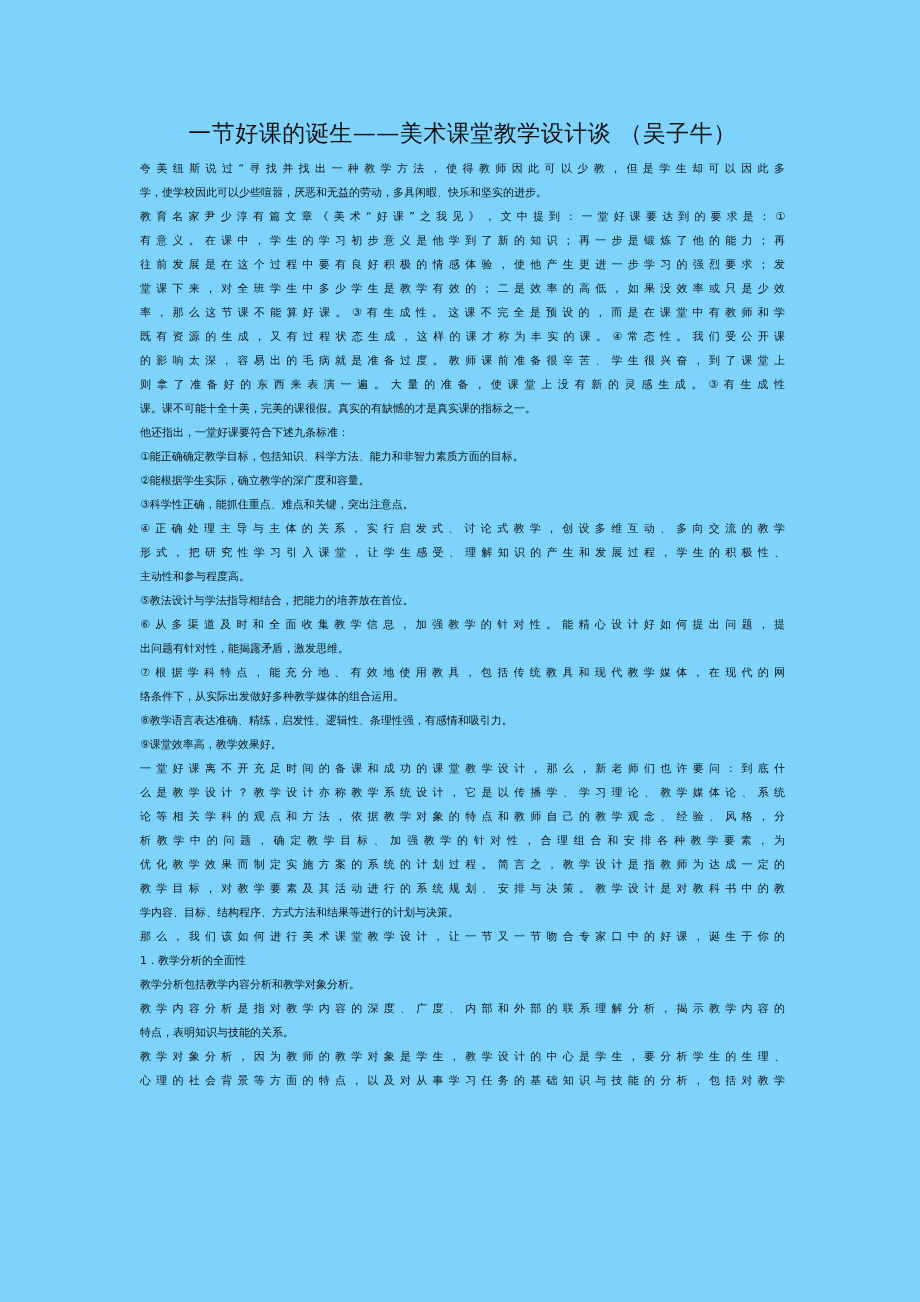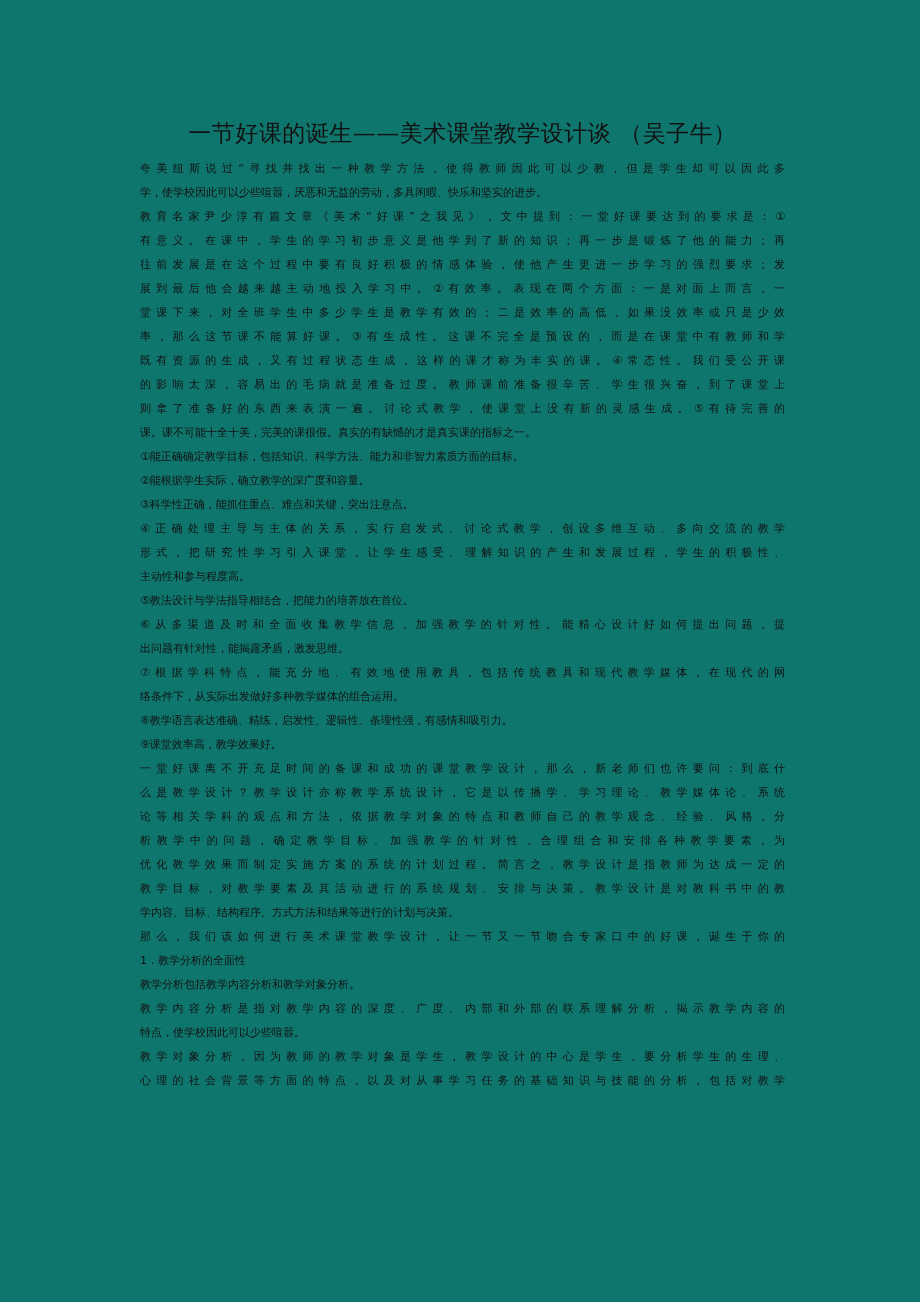--- a/index.html
+++ b/index.html
@@ -1,18 +1,18 @@
 <!DOCTYPE html>
 <html><head>
 <meta charset="utf-8">
 <style>
   html, body { margin: 0; padding: 0; background: #ffffff; }
   body { width: 920px; height: 1302px; position: relative; overflow: hidden; }
   .page {
-    position: absolute; left: 0; top: 0; width: 920px; height: 1302px; background: #0f766e;
+    position: absolute; left: 0; top: 0; width: 920px; height: 1302px; background: #7dd3fc;
   }
   .title {
     position: absolute; left: 140px; top: 117px; width: 645px;
     text-align: center;
     font-family: "DejaVu Serif", "Liberation Serif", serif;
     font-size: 23px; line-height: 32px; color: #111;
     letter-spacing: 0.5px;
     white-space: nowrap;
   }
   .body {
@@ -34,27 +34,29 @@
   <div class="title">一节好课的诞生——美术课堂教学设计谈  （吴子牛）</div>
   <div class="body" id="body">
       <div>
         <span class="line">夸美纽斯说过“寻找并找出一种教学方法，使得教师因此可以少教，但是学生却可以因此多</span>
         <span class="line last">学，使学校因此可以少些喧嚣，厌恶和无益的劳动，多具闲暇、快乐和坚实的进步。</span>
       </div>
       <div>
         <span class="line">教育名家尹少淳有篇文章《美术“好课”之我见》，文中提到：一堂好课要达到的要求是：①</span>
         <span class="line">有意义。在课中，学生的学习初步意义是他学到了新的知识；再一步是锻炼了他的能力；再</span>
         <span class="line">往前发展是在这个过程中要有良好积极的情感体验，使他产生更进一步学习的强烈要求；发</span>
-        <span class="line">展到最后他会越来越主动地投入学习中。②有效率。表现在两个方面：一是对面上而言，一</span>
         <span class="line">堂课下来，对全班学生中多少学生是教学有效的；二是效率的高低，如果没效率或只是少效</span>
         <span class="line">率，那么这节课不能算好课。③有生成性。这课不完全是预设的，而是在课堂中有教师和学</span>
         <span class="line">既有资源的生成，又有过程状态生成，这样的课才称为丰实的课。④常态性。我们受公开课</span>
         <span class="line">的影响太深，容易出的毛病就是准备过度。教师课前准备很辛苦、学生很兴奋，到了课堂上</span>
-        <span class="line">则拿了准备好的东西来表演一遍。讨论式教学，使课堂上没有新的灵感生成。⑤有待完善的</span>
+        <span class="line">则拿了准备好的东西来表演一遍。大量的准备，使课堂上没有新的灵感生成。③有生成性</span>
         <span class="line last">课。课不可能十全十美，完美的课很假。真实的有缺憾的才是真实课的指标之一。</span>
+      </div>
+      <div>
+        <span class="line last">他还指出，一堂好课要符合下述九条标准：</span>
       </div>
       <div>
         <span class="line last">①能正确确定教学目标，包括知识、科学方法、能力和非智力素质方面的目标。</span>
       </div>
       <div>
         <span class="line last">②能根据学生实际，确立教学的深广度和容量。</span>
       </div>
       <div>
         <span class="line last">③科学性正确，能抓住重点、难点和关键，突出注意点。</span>
       </div>
@@ -93,20 +95,20 @@
         <span class="line">那么，我们该如何进行美术课堂教学设计，让一节又一节吻合专家口中的好课，诞生于你的</span>
       </div>
       <div>
         <span class="line last">1．教学分析的全面性</span>
       </div>
       <div>
         <span class="line last">教学分析包括教学内容分析和教学对象分析。</span>
       </div>
       <div>
         <span class="line">教学内容分析是指对教学内容的深度、广度、内部和外部的联系理解分析，揭示教学内容的</span>
-        <span class="line last">特点，使学校因此可以少些喧嚣。</span>
+        <span class="line last">特点，表明知识与技能的关系。</span>
       </div>
       <div>
         <span class="line">教学对象分析，因为教师的教学对象是学生，教学设计的中心是学生，要分析学生的生理、</span>
         <span class="line">心理的社会背景等方面的特点，以及对从事学习任务的基础知识与技能的分析，包括对教学</span>
       </div>
     </div>
 </div>
 
 </body></html>

